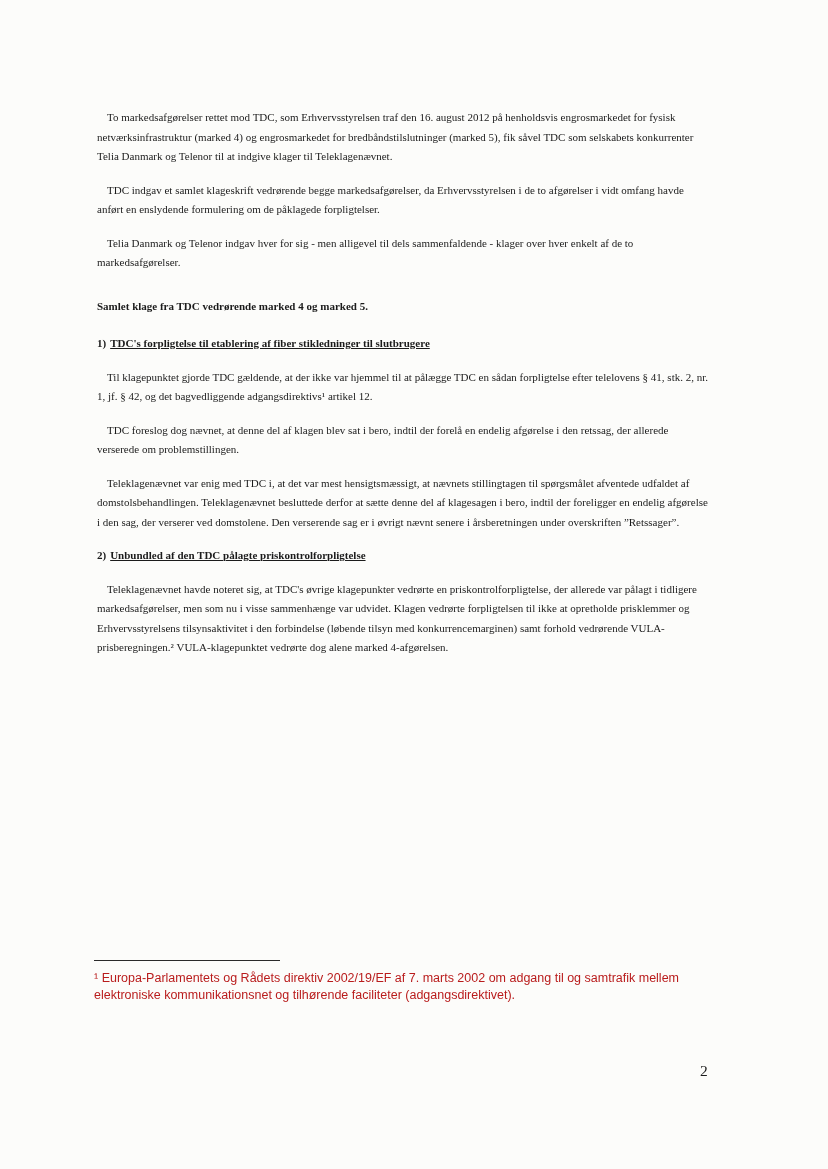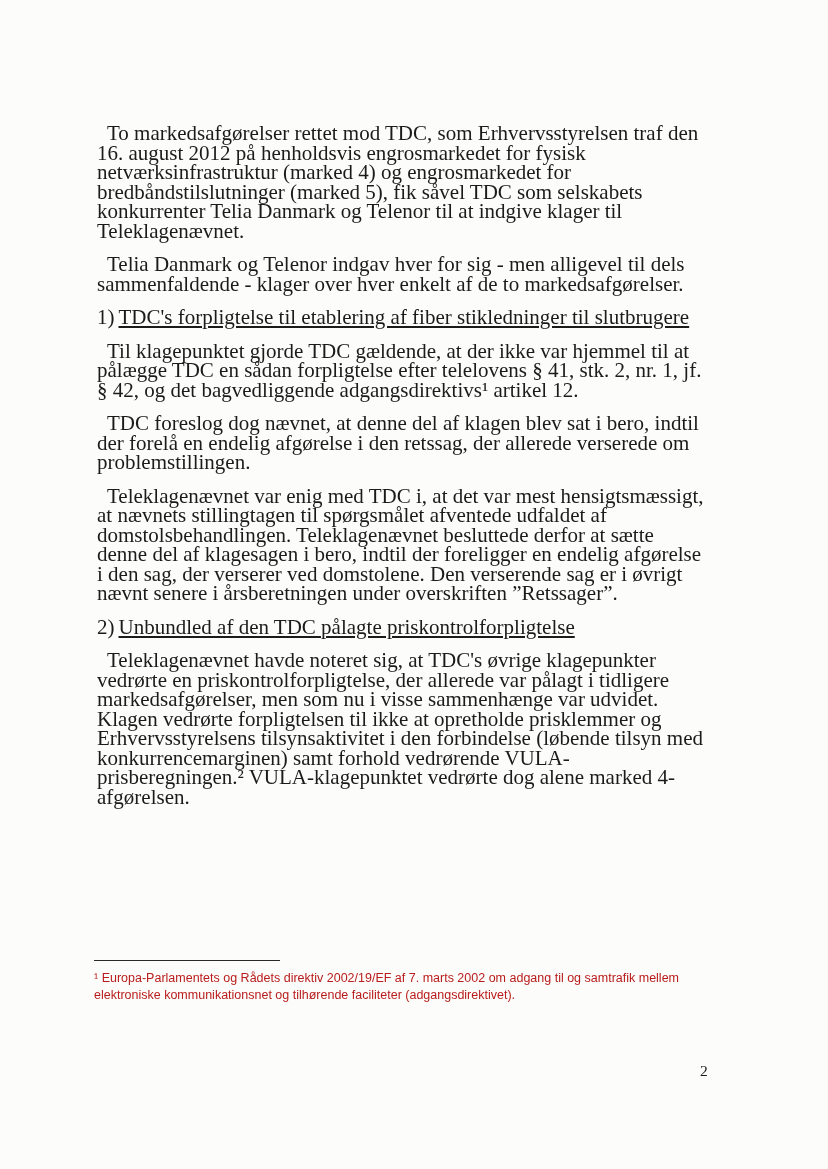--- a/index.html
+++ b/index.html
@@ -10,36 +10,37 @@
     height: 1169px;
     margin: 0 auto;
     background: #fcfcfa;
     font-family: "Liberation Serif", serif;
     color: #1b1b1b;
     overflow: hidden;
   }
   .content {
     position: absolute;
     left: 97px;
-    top: 124px;
+    top: 108px;
     width: 612px;
-    font-size: 21px;
+    font-size: 11px;
     line-height: 19.5px;
   }
   p.body {
     margin: 0 0 14px 0;
     text-indent: 10px;
   }
   p.noindent { text-indent: 0; }
   .heading-bold {
     font-weight: bold;
     margin: 24px 0 18px 0;
   }
   .subheading {
     margin: 4px 0 14px 0;
+    font-weight: bold;
   }
   .subheading .num { margin-right: 4px; }
   .subheading .underline { text-decoration: underline; }
   .footnotes {
     position: absolute;
     left: 94px;
     top: 960px;
     width: 624px;
     font-family: "Liberation Sans", sans-serif;
     font-size: 12.5px;
@@ -62,23 +63,25 @@
 </style>
 </head>
 <body>
 
 <div class="page">
 
   <div class="content">
 
     <p class="body">To markedsafgørelser rettet mod TDC, som Erhvervsstyrelsen traf den 16. august 2012 på henholdsvis engrosmarkedet for fysisk netværksinfrastruktur (marked 4) og engrosmarkedet for bredbåndstilslutninger (marked 5), fik såvel TDC som selskabets konkurrenter Telia Danmark og Telenor til at indgive klager til Teleklagenævnet.</p>
 
+    <p class="body">TDC indgav et samlet klageskrift vedrørende begge markedsafgørelser, da Erhvervsstyrelsen i de to afgørelser i vidt omfang havde anført en enslydende formulering om de påklagede forpligtelser.</p>
 
     <p class="body">Telia Danmark og Telenor indgav hver for sig - men alligevel til dels sammenfaldende - klager over hver enkelt af de to markedsafgørelser.</p>
 
+    <p class="heading-bold">Samlet klage fra TDC vedrørende marked 4 og marked 5.</p>
 
 
     <p class="subheading">
       <span class="num">1)</span><span class="underline">TDC's forpligtelse til etablering af fiber stikledninger til slutbrugere</span>
     </p>
 
     <p class="body">Til klagepunktet gjorde TDC gældende, at der ikke var hjemmel til at pålægge TDC en sådan forpligtelse efter telelovens § 41, stk. 2, nr. 1, jf. § 42, og det bagvedliggende adgangsdirektivs¹ artikel 12.</p>
 
     <p class="body">TDC foreslog dog nævnet, at denne del af klagen blev sat i bero, indtil der forelå en endelig afgørelse i den retssag, der allerede verserede om problemstillingen.</p>
 

